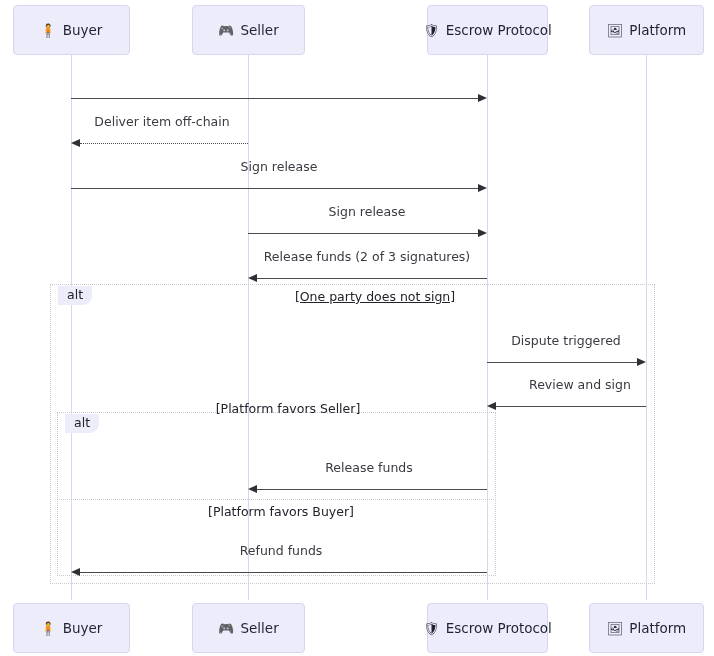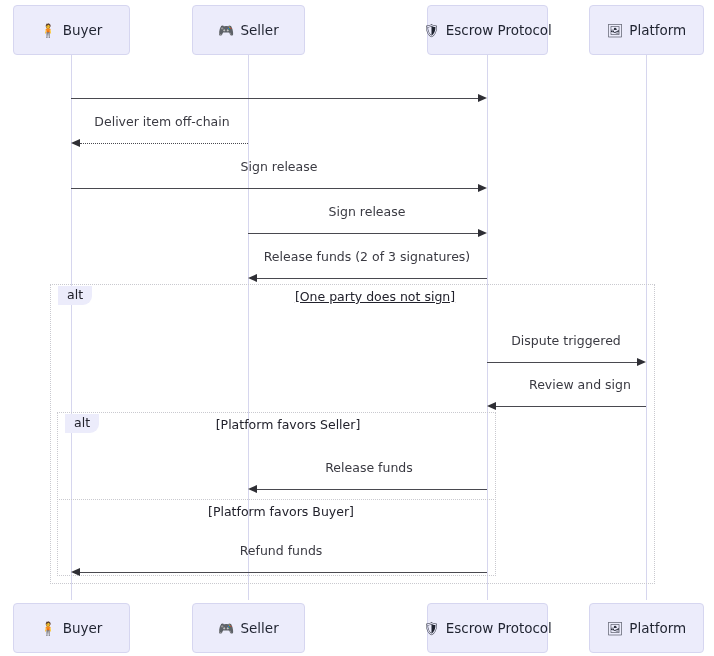--- a/index.html
+++ b/index.html
@@ -130,21 +130,21 @@
     <span class="participant-icon">🖼</span>
     <span>Platform</span>
   </div>
 
   <div class="alt-frame" style="left:50px; top:284px; width:605px; height:300px;"></div>
   <div class="alt-tag" style="left:58px; top:286px;">alt</div>
   <div class="alt-cond" style="left:375px; top:289px;text-decoration:underline;">[One party does not sign]</div>
 
   <div class="alt-frame" style="left:57px; top:412px; width:439px; height:164px;"></div>
   <div class="alt-tag" style="left:65px; top:414px;">alt</div>
-  <div class="alt-cond" style="left:288px; top:417px;">[Platform favors Seller]</div>
+  <div class="alt-cond" style="left:288px; top:401px;">[Platform favors Seller]</div>
   <div class="alt-divider" style="left:57px; top:499px; width:439px;"></div>
   <div class="alt-cond" style="left:281px; top:504px;">[Platform favors Buyer]</div>
 
   <div class="msg-line" style="left:71px; top:98px; width:409px;"></div>
   <div class="arrow-head right" style="left:478px; top:93.5px;"></div>
 
   <div class="msg-label" style="left:162px; top:114px;">Deliver item off-chain</div>
   <div class="msg-line dotted" style="left:80px; top:143px; width:168px;"></div>
   <div class="arrow-head left" style="left:71px; top:138.5px;"></div>
 

